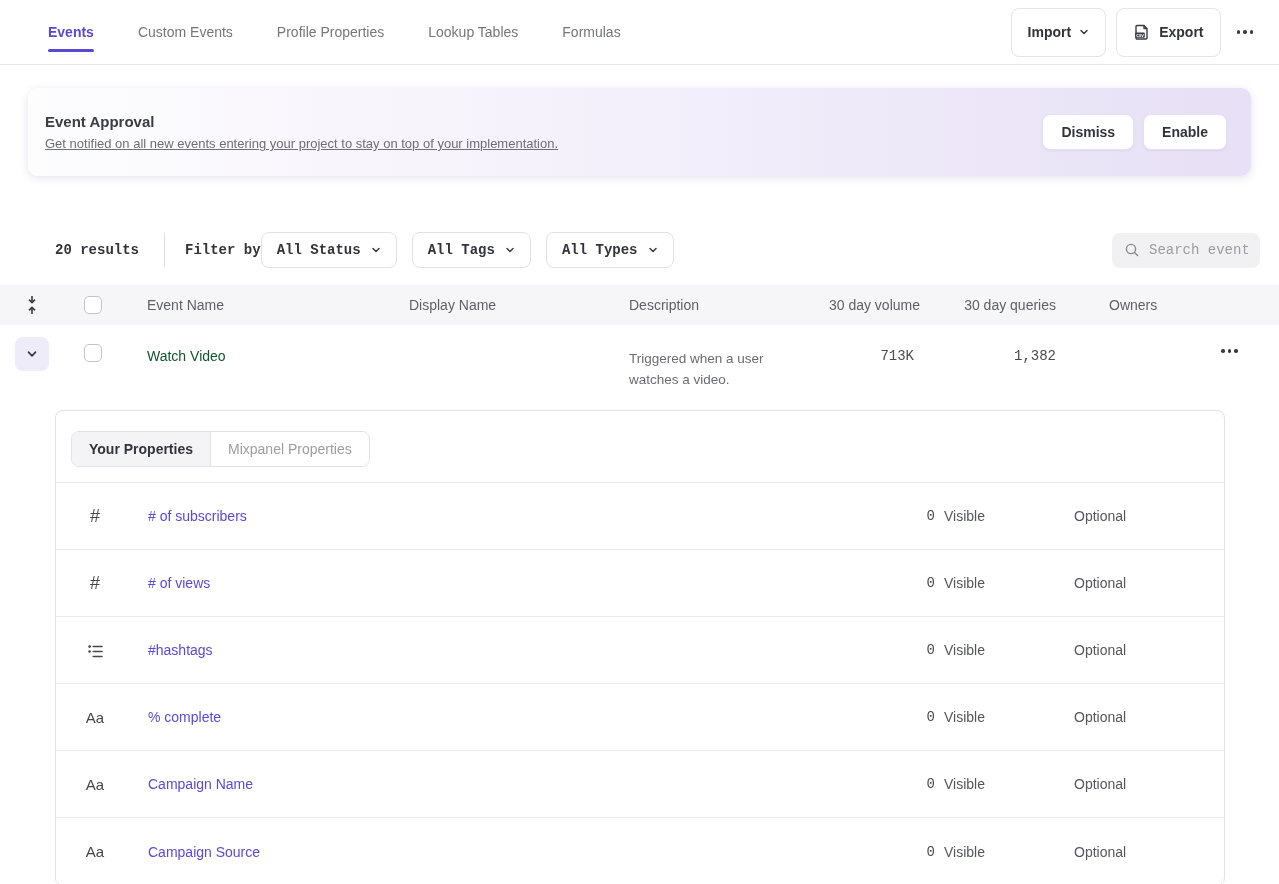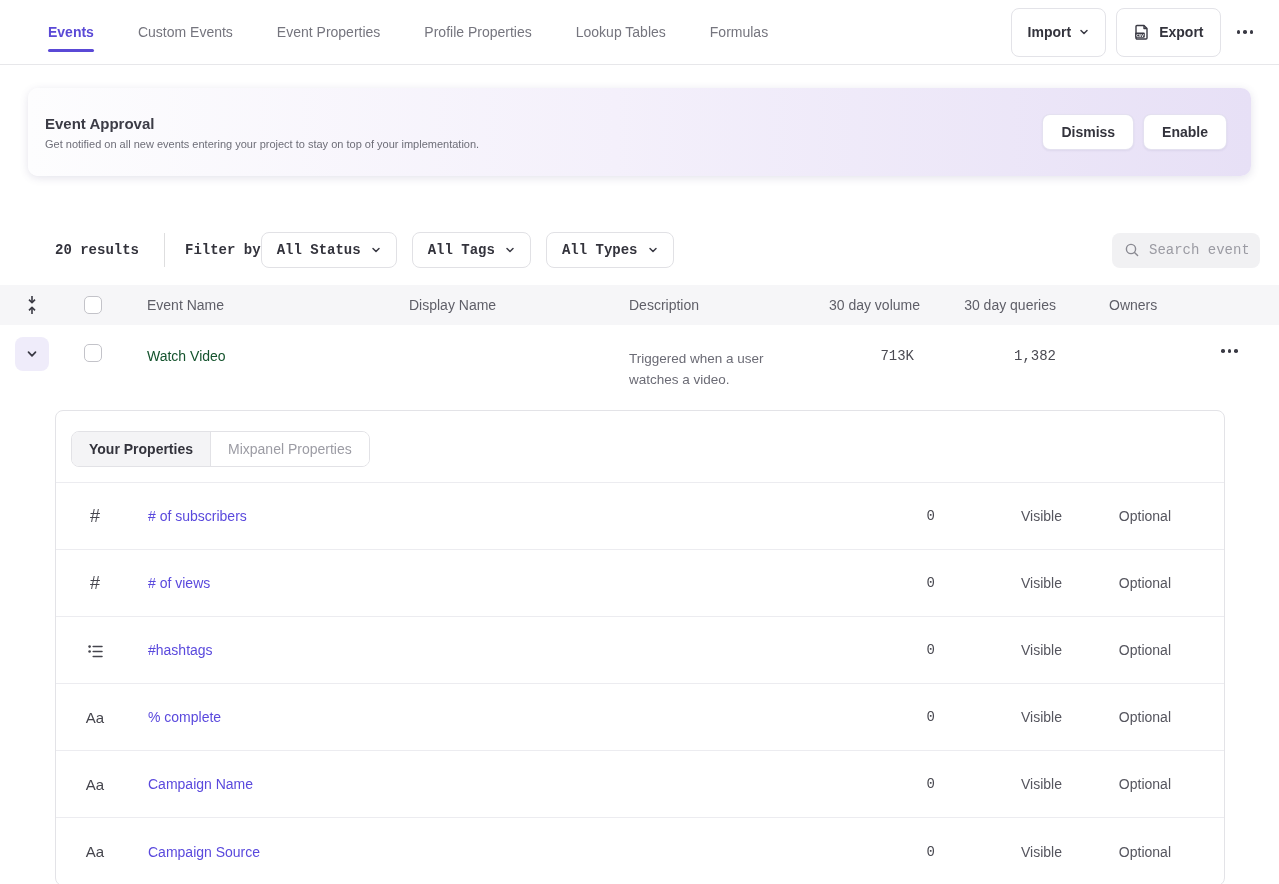--- a/index.html
+++ b/index.html
@@ -68,21 +68,21 @@
     height: 88px;
     border-radius: 10px;
     background: linear-gradient(90deg, #fdfdfe 0%, #f4f0fb 48%, #e7e0f6 100%);
     box-shadow: 0 2px 8px rgba(90, 80, 130, 0.16);
     display: flex;
     align-items: center;
     padding: 0 24px 0 17px;
   }
   .banner-text { display: flex; flex-direction: column; gap: 6px; }
   .banner-title { font-size: 15px; font-weight: 700; color: #3c3c46; }
-  .banner-desc { font-size: 11px; color: #6e6e78; }
+  .banner-desc { font-size: 13px; color: #6e6e78; text-decoration: underline; }
   .banner-actions { margin-left: auto; display: flex; gap: 9px; }
   .banner-btn {
     height: 36px;
     padding: 0 18px;
     background: #fff;
     border: 1px solid rgba(210, 205, 230, 0.6);
     border-radius: 8px;
     font-size: 14px;
     font-weight: 600;
     color: #33333c;
@@ -256,31 +256,30 @@
     font-weight: 500;
     display: flex;
     align-items: center;
     justify-content: center;
     width: 24px; height: 24px;
   }
   .hash-glyph { font-size: 18px; font-weight: 400; color: #45454d; }
   .aa-glyph { font-size: 15px; font-weight: 500; color: #45454d; }
   .prop-name { padding-left: 24px; font-size: 14px; color: #5a49dd; cursor: pointer; }
   .prop-count { text-align: right; padding-right: 9px; font-size: 14px; color: #4a4a52; }
-  .prop-flag { text-align: right; padding-right: 12px; font-size: 14px; color: #55555e; cursor: pointer; }
+  .prop-flag { text-align: left; padding-right: 12px; font-size: 14px; color: #55555e; cursor: pointer; }
   .prop-flag.opt { padding-right: 28px; }
 </style>
 </head>
 <body>
 
 <div class="topnav">
   <div class="tabs">
     <div class="tab active">Events</div>
     <div class="tab">Custom Events</div>
-    <div class="tab">Event Properties</div>
     <div class="tab">Profile Properties</div>
     <div class="tab">Lookup Tables</div>
     <div class="tab">Formulas</div>
   </div>
   <div class="topnav-right">
     <button class="btn">
       <span>Import</span>
       <span class="chev">
         <svg width="10" height="10" viewBox="0 0 10 10">
             <polyline points="2,3.5 5,6.5 8,3.5" fill="none" stroke="#3a3a44" stroke-width="1.5" stroke-linecap="round" stroke-linejoin="round"></polyline>

